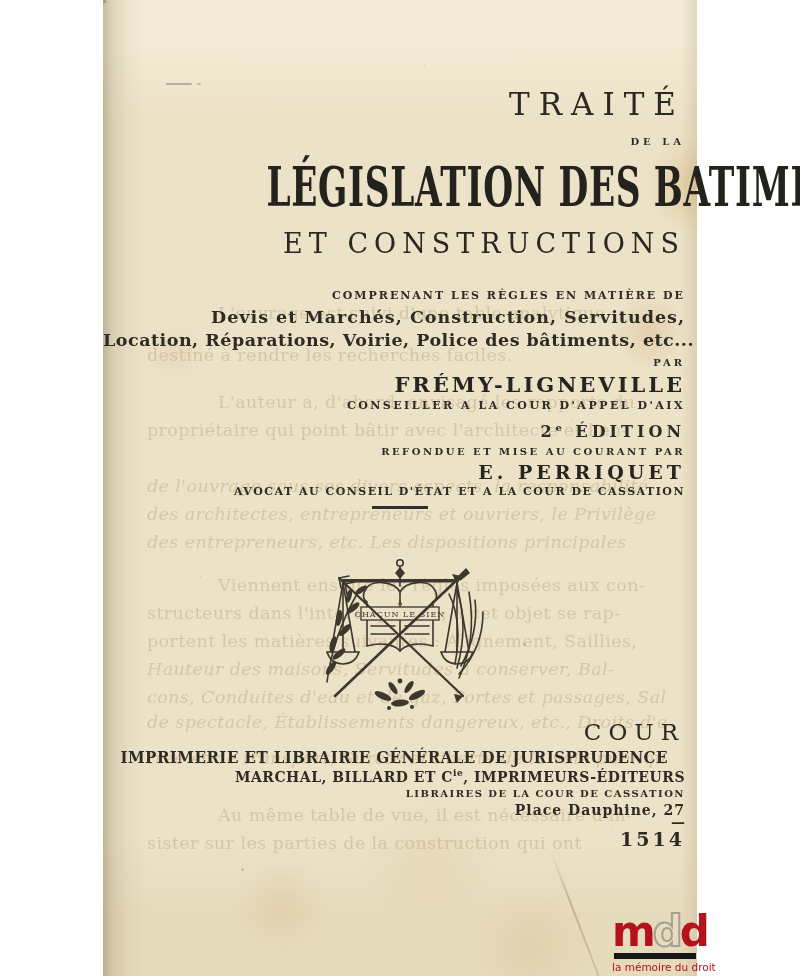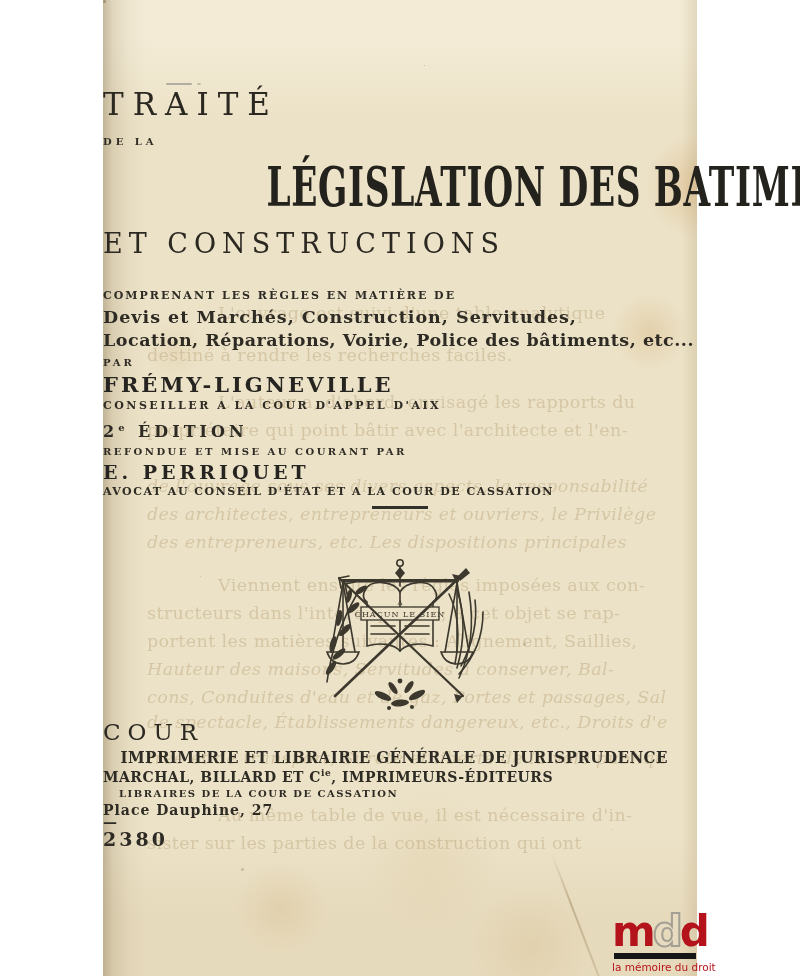--- a/index.html
+++ b/index.html
@@ -47,21 +47,21 @@
   .ghost-line{
     position:absolute;left:44px;width:520px;white-space:nowrap;overflow:hidden;
     font-size:17.5px;letter-spacing:.4px;color:#b7a277;opacity:.42;
     filter:blur(.4px);
   }
   .ghost-line.it{font-style:italic;}
   .ghost-line.ind{left:74px;margin-left:41px;}
 
   
   .print{position:absolute;inset:0;z-index:2;color:#2e2b24;}
-  .cline{position:absolute;left:0;right:12px;text-align:left;white-space:nowrap;}
+  .cline{position:absolute;left:0;right:12px;text-align:right;white-space:nowrap;}
   .t-traite{top:86px;font-size:31px;letter-spacing:9px;color:#2b2822;}
   .t-dela{top:136px;font-size:10px;font-weight:bold;letter-spacing:4px;}
   .t-main{top:156px;font-size:52px;font-weight:bold;color:#24221c;}
   .t-main .squeeze{display:inline-block;transform:scale(.66,1.04);transform-origin:center;letter-spacing:1px;}
   .t-sub{top:228px;font-size:27px;letter-spacing:6px;color:#2b2822;}
   .t-compren{top:289px;font-size:11px;font-weight:bold;letter-spacing:2px;}
   .t-mat1{top:307px;font-size:17.5px;font-weight:bold;letter-spacing:1px;}
   .t-mat2{top:330px;font-size:17.5px;font-weight:bold;letter-spacing:.5px;}
   .t-par{top:357px;font-size:10px;font-weight:bold;letter-spacing:3px;}
   .t-author{top:372px;font-size:21px;font-weight:bold;letter-spacing:3px;color:#262420;}
@@ -210,21 +210,21 @@
         <circle class="inkfill" cx="107" cy="151" r="2"></circle>
       </svg>
     </div>
 
     <div class="cline t-paris">COUR</div>
     <div class="cline t-imp1"><span class="squeeze">IMPRIMERIE ET LIBRAIRIE GÉNÉRALE DE JURISPRUDENCE</span></div>
     <div class="cline t-imp2"><span>MARCHAL, BILLARD ET C</span><sup>ie</sup><span>, IMPRIMEURS-ÉDITEURS</span></div>
     <div class="cline t-imp3">LIBRAIRES DE LA COUR DE CASSATION</div>
     <div class="cline t-addr">Place Dauphine, 27</div>
     <div class="cline t-dash">—</div>
-    <div class="cline t-year">2380</div>
+    <div class="cline t-year">1514</div>
   </div>
 </div>
 
 <div class="mdd">
   <div class="mdd-word"><span>m</span><span class="outline">d</span><span>d</span></div>
   <div class="mdd-bar"></div>
   <div class="mdd-tagline">la mémoire du droit</div>
 </div>
 
 </body></html>

